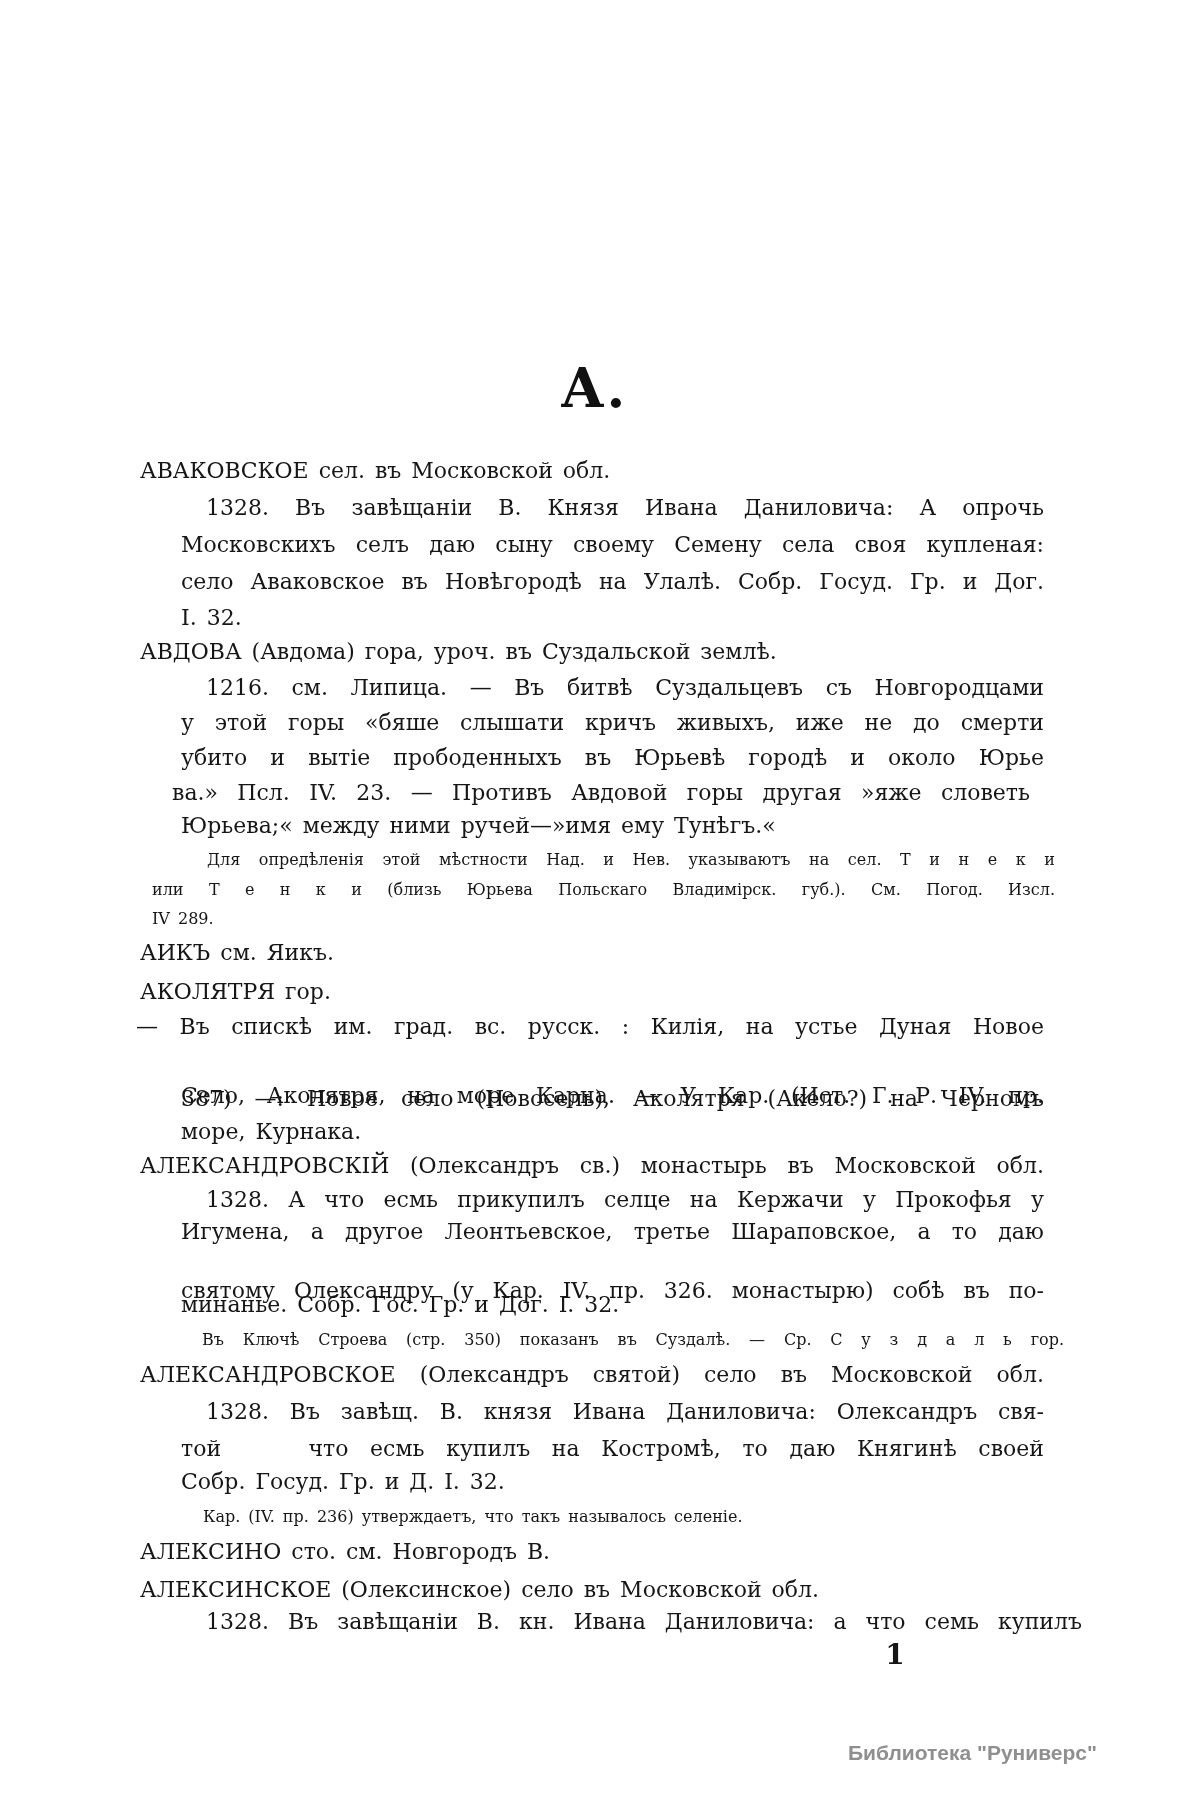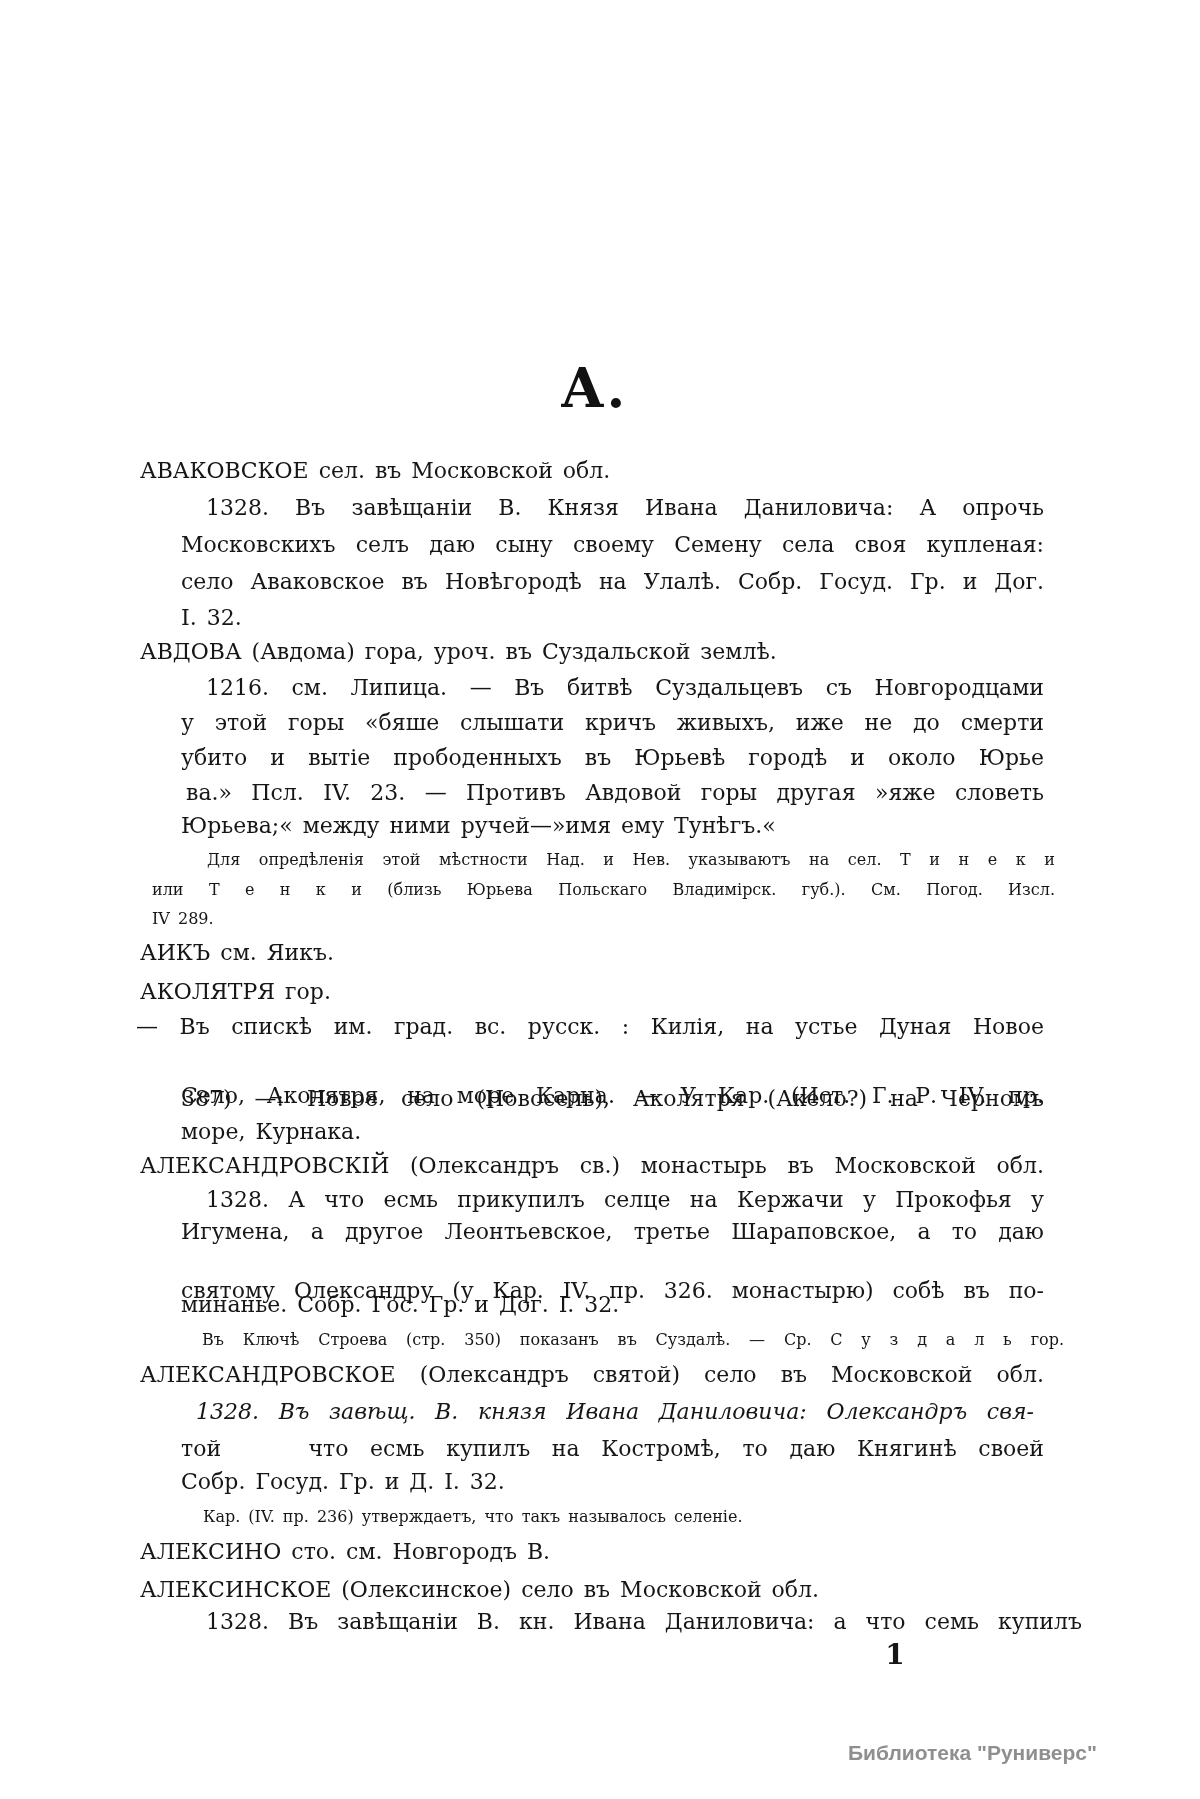--- a/index.html
+++ b/index.html
@@ -65,21 +65,21 @@
   <div class="line" style="top:453px;left:140px;">АВАКОВСКОЕ сел. въ Московской обл.</div>
   <div class="line just" style="top:490px;left:206px;width:838px;">1328. Въ завѣщаніи В. Князя Ивана Даниловича: А опрочь</div>
   <div class="line just" style="top:527px;left:181px;width:863px;">Московскихъ селъ даю сыну своему Семену села своя купленая:</div>
   <div class="line just" style="top:564px;left:181px;width:863px;">село Аваковское въ Новѣгородѣ на Улалѣ. Собр. Госуд. Гр. и Дог.</div>
   <div class="line" style="top:600px;left:181px;">I. 32.</div>
 
   <div class="line" style="top:634px;left:140px;">АВДОВА (Авдома) гора, уроч. въ Суздальской землѣ.</div>
   <div class="line just" style="top:670px;left:206px;width:838px;">1216. см. Липица. — Въ битвѣ Суздальцевъ съ Новгородцами</div>
   <div class="line just" style="top:705px;left:181px;width:863px;">у этой горы «бяше слышати кричъ живыхъ, иже не до смерти</div>
   <div class="line just" style="top:740px;left:181px;width:863px;">убито и вытіе прободенныхъ въ Юрьевѣ городѣ и около Юрье</div>
-  <div class="line just" style="top:775px;left:186px;width:858px;">ва.» Псл. IV. 23. — Противъ Авдовой горы другая »яже словеть</div>
+  <div class="line just" style="top:775px;left:172px;width:858px;">ва.» Псл. IV. 23. — Противъ Авдовой горы другая »яже словеть</div>
   <div class="line" style="top:808px;left:181px;">Юрьева;« между ними ручей—»имя ему Тунѣгъ.«</div>
   <div class="line sm just" style="top:845px;left:207px;width:848px;">Для опредѣленія этой мѣстности Над. и Нев. указываютъ на сел. Т и н е к и</div>
   <div class="line sm just" style="top:875px;left:152px;width:903px;">или Т е н к и (близь Юрьева Польскаго Владимірск. губ.). См. Погод. Изсл.</div>
   <div class="line sm" style="top:904px;left:152px;">IV 289.</div>
 
   <div class="line" style="top:935px;left:140px;">АИКЪ см. Яикъ.</div>
 
   <div class="line" style="top:974px;left:140px;">АКОЛЯТРЯ гор.</div>
   <div class="line just" style="top:1009px;left:136px;width:908px;">— Въ спискѣ им. град. вс. русск. : Килія, на устье Дуная Новое</div>
   <div class="line just" style="top:1044px;left:181px;width:863px;margin-top:34px;">Село, Аколятря, на море Карна. — У Кар. (Ист. Г. Р. IV. пр.</div>
@@ -87,21 +87,21 @@
   <div class="line" style="top:1114px;left:181px;">море, Курнака.</div>
 
   <div class="line just" style="top:1148px;left:140px;width:904px;">АЛЕКСАНДРОВСКІЙ (Олександръ св.) монастырь въ Московской обл.</div>
   <div class="line just" style="top:1182px;left:206px;width:838px;">1328. А что есмь прикупилъ селце на Кержачи у Прокофья у</div>
   <div class="line just" style="top:1214px;left:181px;width:863px;">Игумена, а другое Леонтьевское, третье Шараповское, а то даю</div>
   <div class="line just" style="top:1273px;left:181px;width:863px;">святому Олександру (у Кар. IV. пр. 326. монастырю) собѣ въ по-</div>
   <div class="line" style="top:1287px;left:181px;">минанье. Собр. Гос. Гр. и Дог. I. 32.</div>
   <div class="line sm just" style="top:1325px;left:202px;width:862px;">Въ Ключѣ Строева (стр. 350) показанъ въ Суздалѣ. — Ср. С у з д а л ь гор.</div>
 
   <div class="line just" style="top:1357px;left:140px;width:904px;">АЛЕКСАНДРОВСКОЕ (Олександръ святой) село въ Московской обл.</div>
-  <div class="line just" style="top:1394px;left:196px;width:838px;font-style:italic;">1328. Въ завѣщ. В. князя Ивана Даниловича: Олександръ свя-</div>
+  <div class="line just" style="top:1394px;left:206px;width:838px;">1328. Въ завѣщ. В. князя Ивана Даниловича: Олександръ свя-</div>
   <div class="line just" style="top:1431px;left:181px;width:863px;">той    что есмь купилъ на Костромѣ, то даю Княгинѣ своей</div>
   <div class="line" style="top:1464px;left:181px;">Собр. Госуд. Гр. и Д. I. 32.</div>
   <div class="line sm" style="top:1502px;left:203px;text-align:right;">Кар. (IV. пр. 236) утверждаетъ, что такъ называлось селеніе.</div>
 
   <div class="line" style="top:1534px;left:140px;">АЛЕКСИНО сто. см. Новгородъ В.</div>
 
   <div class="line" style="top:1572px;left:140px;">АЛЕКСИНСКОЕ (Олексинское) село въ Московской обл.</div>
   <div class="line just" style="top:1604px;left:206px;width:876px;">1328. Въ завѣщаніи В. кн. Ивана Даниловича: а что семь купилъ</div>
 
   <div class="pagenum">1</div>

